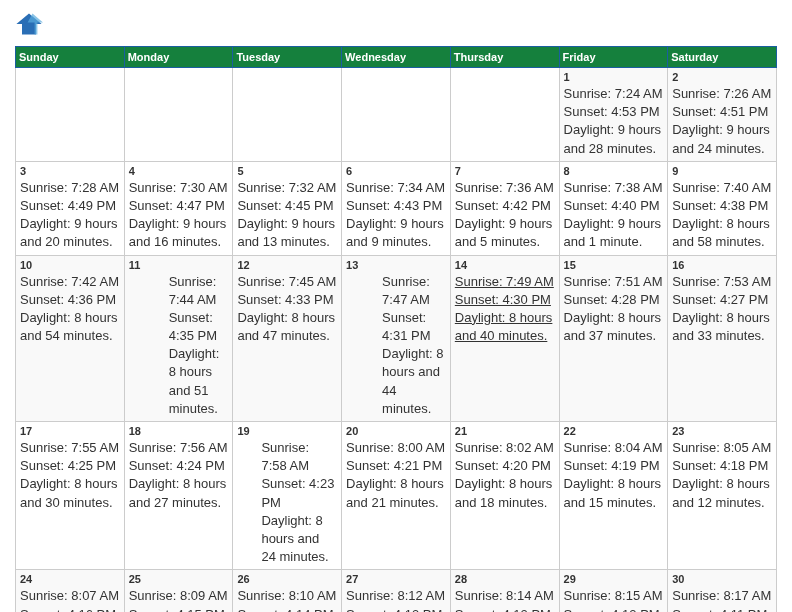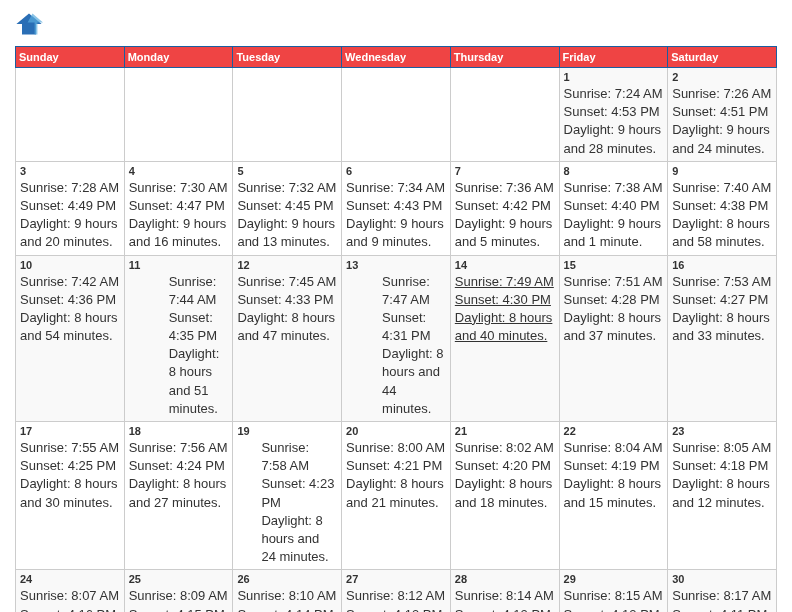--- a/index.html
+++ b/index.html
@@ -50,21 +50,21 @@
     .subtitle {
       font-size: 13px;
       color: #555;
     }
     table {
       width: 100%;
       border-collapse: collapse;
       table-layout: fixed;
     }
     thead tr th {
-      background: #ef4444;
+      background: #15803d;
       color: #fff;
       font-size: 11px;
       font-weight: bold;
       padding: 4px 3px;
       text-align: left;
       border: 1px solid #1a5ea0;
     }
     tbody tr td {
       border: 1px solid #ccc;
       vertical-align: top;

